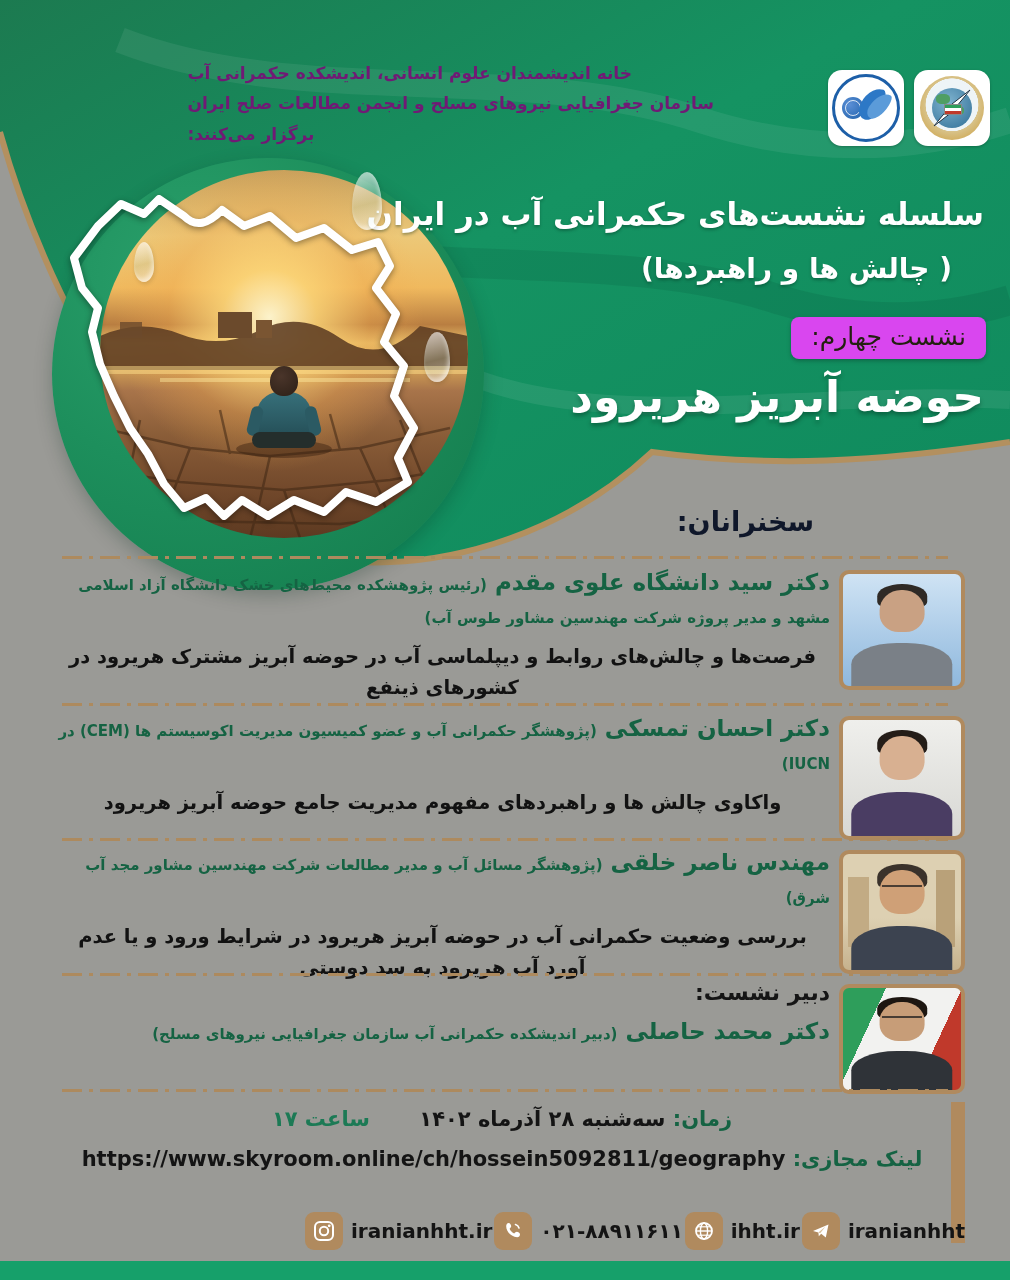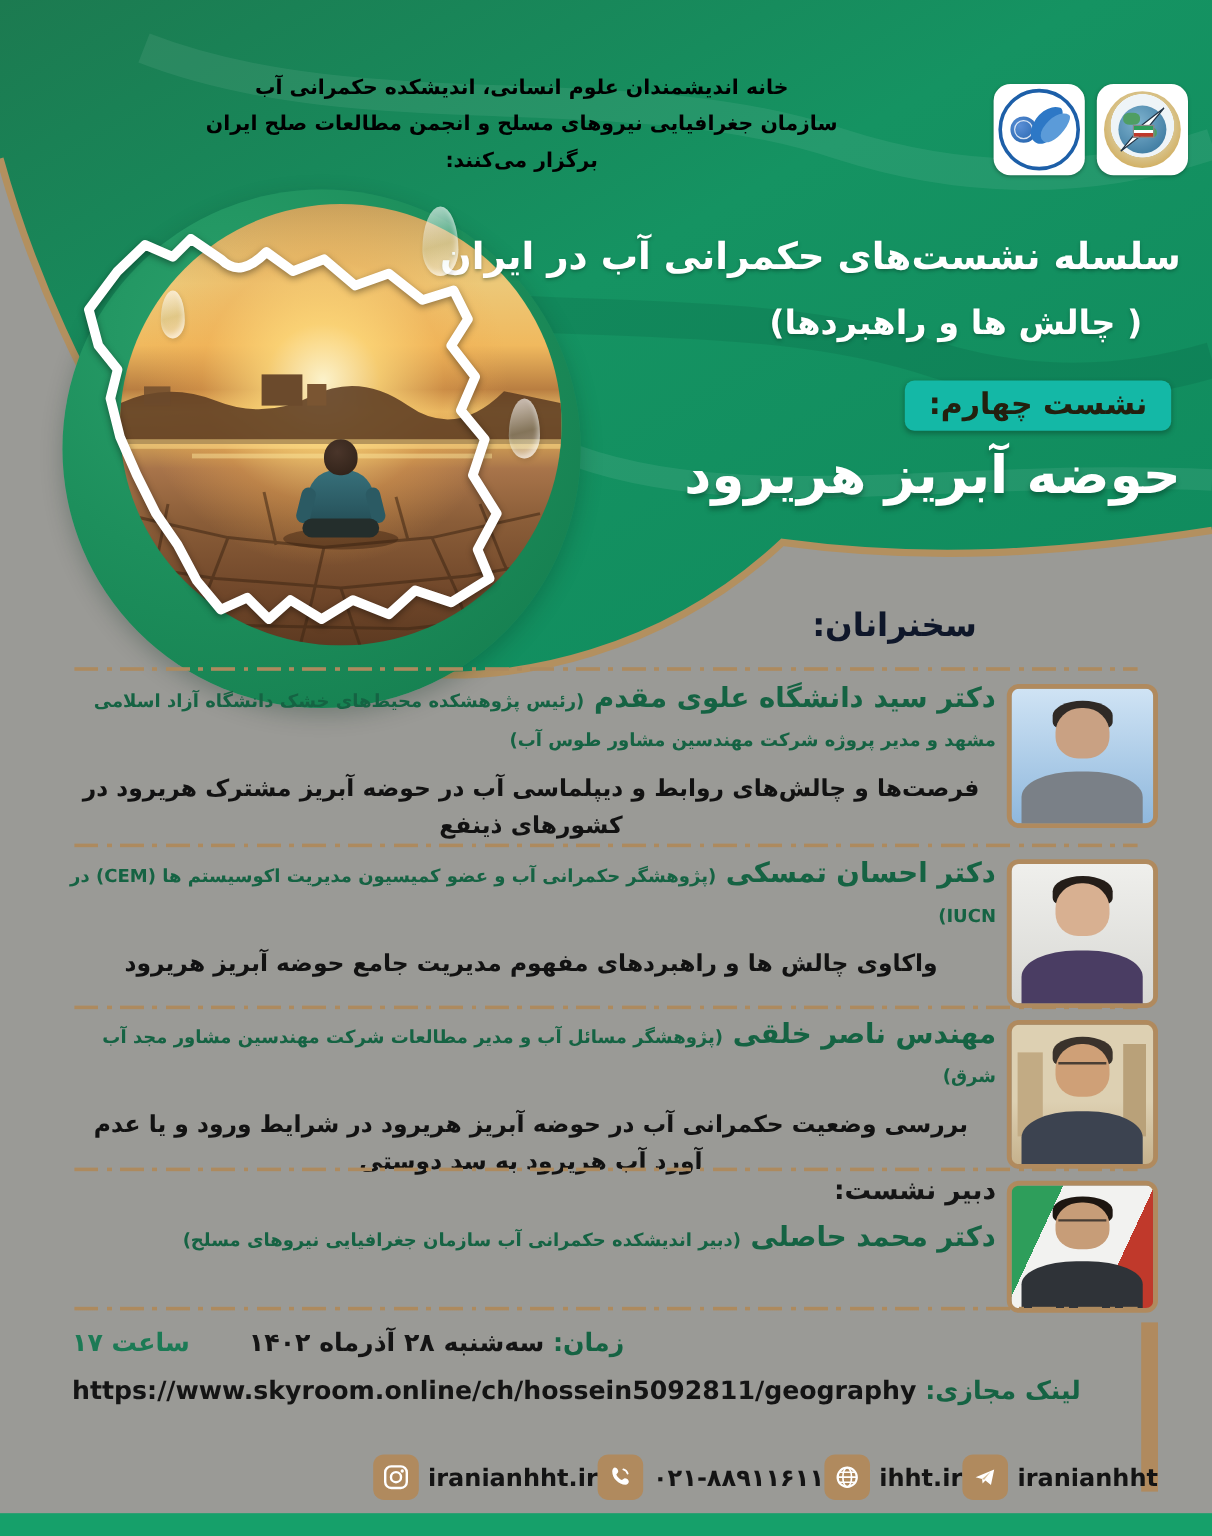--- a/index.html
+++ b/index.html
@@ -10,22 +10,22 @@
     background:
       radial-gradient(ellipse 600px 300px at 15% 62%, rgba(170,166,160,.55), transparent 70%),
       radial-gradient(ellipse 700px 380px at 80% 80%, rgba(200,197,190,.5), transparent 70%),
       radial-gradient(ellipse 500px 260px at 40% 90%, rgba(150,147,140,.45), transparent 70%),
       radial-gradient(ellipse 800px 400px at 60% 55%, rgba(245,244,241,.8), transparent 75%),
       linear-gradient(160deg,#ececе9 0%, #e9e7e3 40%, #dedbd5 70%, #d2cfc8 100%),
       #e6e4e0;
   }
   
   .header-svg{position:absolute;top:0;left:0;z-index:1;}
-  .org-block{position:absolute; top:58px; right:312px; z-index:3; text-align:center;
-    color:#000000; font-size:17px; font-weight:700; line-height:1.78; white-space:nowrap;}
+  .org-block{position:absolute; top:58px; right:296px; z-index:3; text-align:left;
+    color:#701a75; font-size:17px; font-weight:700; line-height:1.78; white-space:nowrap;}
   .logos{position:absolute; top:50px; right:20px; z-index:3; display:flex; align-items:flex-start; gap:10px; direction:ltr;}
   .sq-logo{width:76px;height:76px;margin-top:20px;background:#fff;border-radius:14px;
     display:flex;align-items:center;justify-content:center;box-shadow:0 1px 3px rgba(0,0,0,.25);}
   .peace-inner{width:62px;height:62px;border-radius:50%;border:3px solid #1d5fa8;position:relative;background:#fff;}
   .peace-globe{position:absolute;left:7px;top:20px;width:22px;height:22px;border-radius:50%;
     background:radial-gradient(circle at 35% 35%, #5b8fd6, #1d5fa8); }
   .peace-globe:after{content:"";position:absolute;inset:3px;border-radius:50%;
     border:1px solid rgba(255,255,255,.8);}
   .peace-wing{position:absolute;background:#2d78c6;border-radius:80% 20% 60% 40%/70% 30% 70% 30%;}
   .w1{left:26px;top:10px;width:22px;height:34px;transform:rotate(18deg);}
@@ -69,22 +69,22 @@
     background:#242e2c;}
   .iran-svg{position:absolute;left:46px;top:166px;z-index:4;filter:drop-shadow(0 2px 3px rgba(0,0,0,.4));}
   .drop{position:absolute;z-index:5;border-radius:50% 50% 50% 50%/62% 62% 38% 38%;
     background:linear-gradient(165deg, rgba(255,255,255,.6) 10%, rgba(190,225,215,.28) 55%, rgba(255,255,255,.45) 100%);
     box-shadow:inset -2px -3px 4px rgba(255,255,255,.5), 1px 2px 4px rgba(0,0,0,.12);}
   
   .series-line1{position:absolute;top:196px;right:26px;z-index:3;color:#fff;
     font-size:31px;font-weight:800;white-space:nowrap;text-shadow:0 2px 3px rgba(0,40,25,.35);}
   .series-line2{position:absolute;top:252px;right:58px;z-index:3;color:#fff;
     font-size:28px;font-weight:800;white-space:nowrap;text-shadow:0 2px 3px rgba(0,40,25,.35);}
-  .session-badge{position:absolute;top:317px;right:34px;z-index:3;background:#14b8a6;color:#23200f;
-    font-size:25px;font-weight:700;padding:5px 20px 8px;border-radius:8px;box-shadow:0 2px 4px rgba(0,0,0,.25);}
+  .session-badge{position:absolute;top:317px;right:24px;z-index:3;background:#d946ef;color:#23200f;
+    font-size:25px;font-weight:400;padding:5px 20px 8px;border-radius:8px;box-shadow:0 2px 4px rgba(0,0,0,.25);}
   .main-title{position:absolute;top:371px;right:26px;z-index:3;color:#fff;
     font-size:44px;font-weight:900;white-space:nowrap;letter-spacing:.5px;
     text-shadow:0 3px 4px rgba(0,40,25,.4);}
   
   .speakers-heading{position:absolute;top:506px;right:196px;z-index:3;color:#0f172a;
     font-size:27px;font-weight:900;}
   .sep{position:absolute;left:62px;width:886px;height:3px;z-index:3;
     background-image:repeating-linear-gradient(90deg,#ad8a5e 0 20px,transparent 20px 27px,#ad8a5e 27px 31px,transparent 31px 38px);}
   .speaker{position:absolute;right:0;width:1010px;z-index:3;}
   .photo{position:absolute;right:45px;top:4px;width:118px;border:4px solid #b08a5e;border-radius:10px;
@@ -96,29 +96,29 @@
   .photo .torso{position:absolute;left:50%;transform:translateX(-50%);bottom:-4%;width:86%;height:42%;
     border-radius:45% 45% 0 0;}
   .photo .glasses{position:absolute;left:50%;transform:translateX(-50%);top:27%;width:34%;height:7%;
     border-top:2.5px solid rgba(30,30,30,.75);}
   .sp-text{position:absolute;right:180px;left:55px;top:0;text-align:right;}
   .sp-name{color:#156343;font-size:23px;font-weight:800;line-height:1.45;}
   .sp-role{color:#156343;font-size:15px;font-weight:700;}
   .sp-topic{color:#121212;font-size:19.5px;font-weight:800;line-height:1.6;text-align:center;margin-top:8px;}
   .sec-label{color:#151515;font-size:22px;font-weight:900;margin-bottom:10px;}
   
-  .info{position:absolute;top:1100px;right:66px;left:60px;z-index:3;text-align:left;}
+  .info{position:absolute;top:1100px;right:66px;left:60px;z-index:3;text-align:center;}
   .info .line{font-size:21px;font-weight:800;color:#141414;line-height:1.9;}
   .lbl{color:#156343;}
   .hour{color:#1c7a55;margin-right:42px;}
   .url{font-weight:700;direction:ltr;unicode-bidi:embed;}
   .accent-bar{position:absolute;top:1102px;right:45px;width:14px;height:141px;background:#b08a5e;z-index:3;}
   
   .contacts{position:absolute;top:1212px;left:305px;width:660px;z-index:3;display:flex;direction:ltr;
-    justify-content:flex-end;align-items:center;}
+    justify-content:space-between;align-items:center;}
   .contact{display:flex;align-items:center;gap:8px;}
   .cicon{width:38px;height:38px;border-radius:9px;background:#b08a5e;display:flex;align-items:center;justify-content:center;}
   .contact span.val{font-size:20px;font-weight:800;color:#141414;}
   .bottom-bar{position:absolute;left:0;bottom:0;width:1010px;height:19px;background:#16a06a;z-index:3;}
 </style>
 </head>
 <body>
 
 <div class="poster">
 

